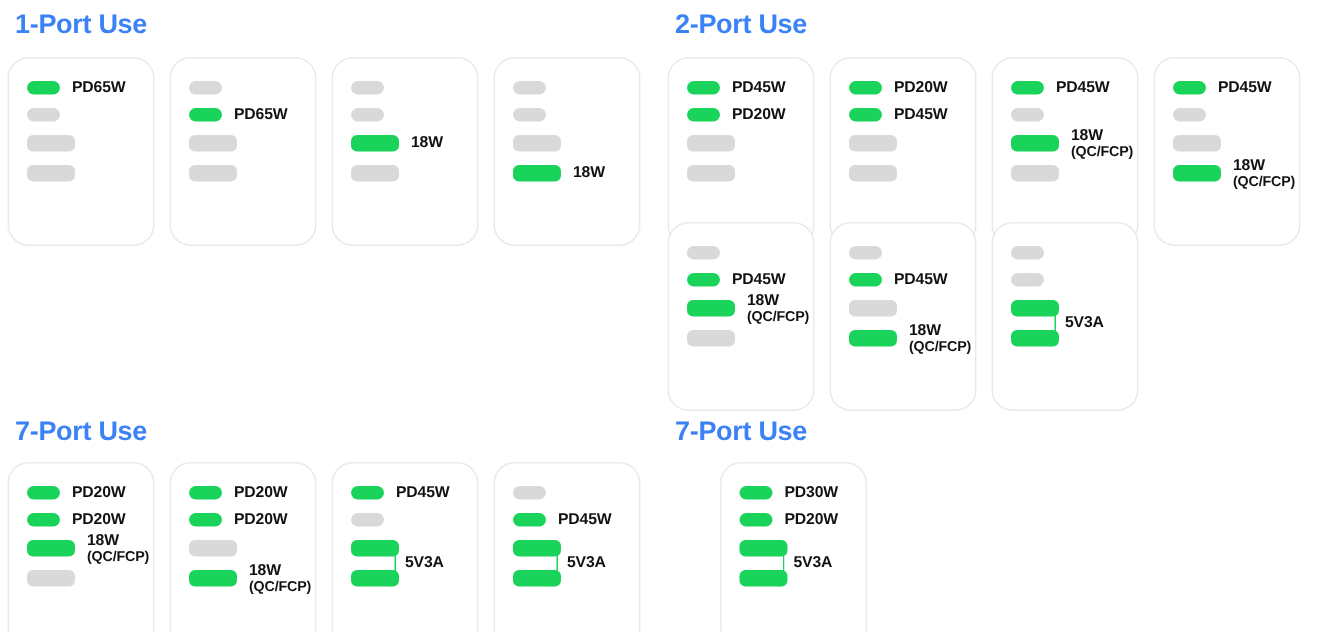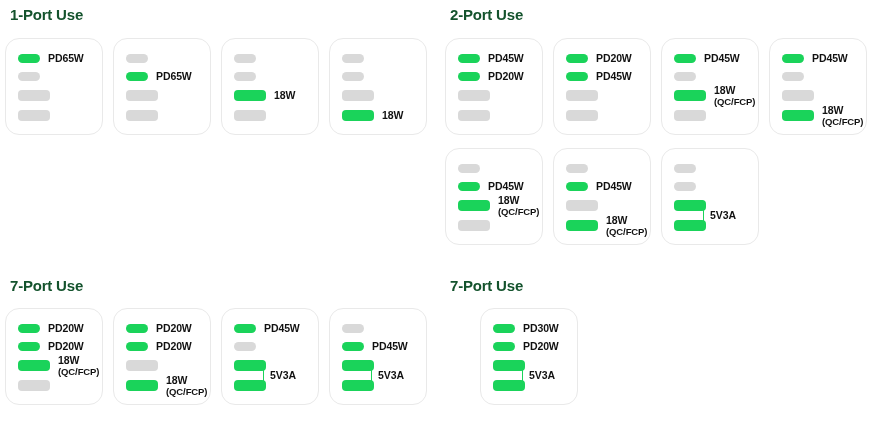--- a/index.html
+++ b/index.html
@@ -6,32 +6,32 @@
   body{
     width:880px;height:421px;
     background:#ffffff;
     font-family:"Liberation Sans","DejaVu Sans",sans-serif;
     color:#1a1a1a;
     overflow:hidden;
     position:relative;
   }
   .board{position:relative;width:880px;height:421px;}
   .section-title{
-    font-size:15px;
+    font-size:18px;
     font-weight:bold;
     letter-spacing:-0.2px;
-    color:#14532d;
+    color:#3b82f6;
     line-height:1;
     margin:0 0 0 0;
     white-space:nowrap;
   }
 
   .card-row{position:absolute;display:flex;}
   .card{
-    width:98px;height:97px;
+    width:98px;height:126px;
     box-sizing:border-box;
     border:1px solid #e9e9e9;
     border-radius:14px;
     background:#ffffff;
     margin-right:10px;
     position:relative;
     flex:0 0 auto;
   }
   .card:last-child{margin-right:0;}
 

